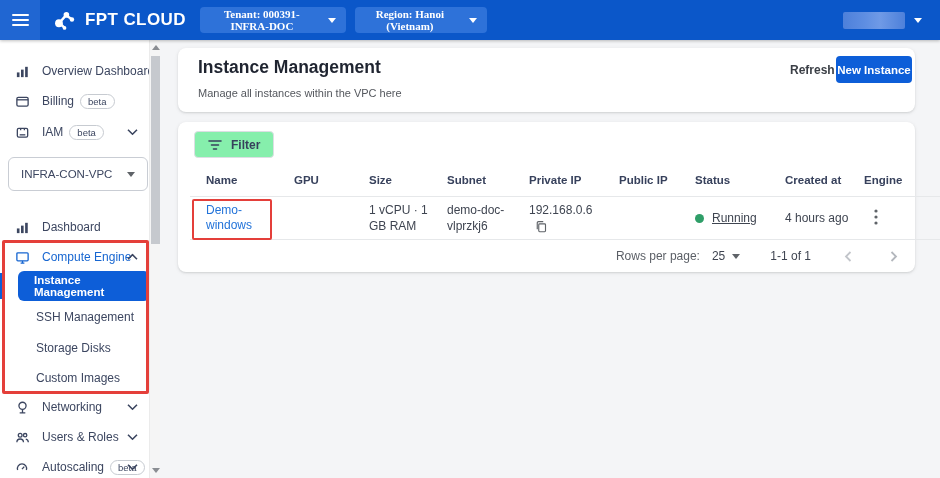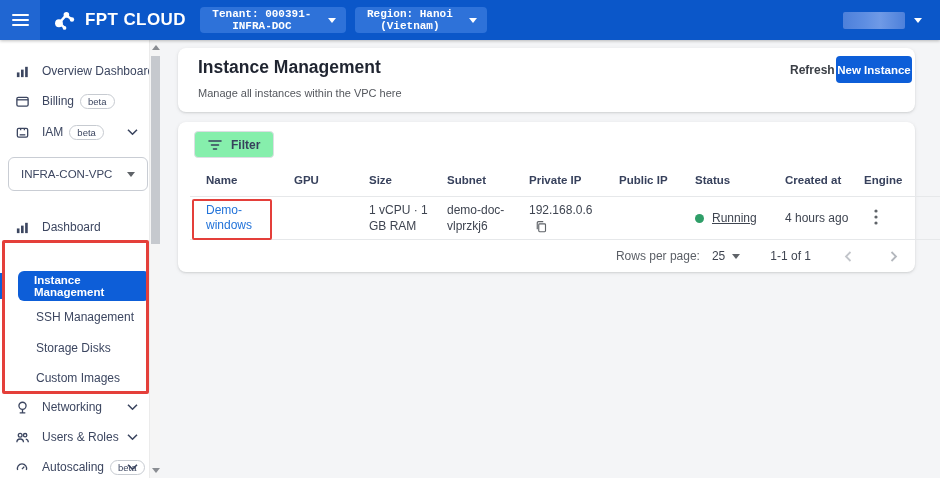--- a/index.html
+++ b/index.html
@@ -7,21 +7,21 @@
   body { font-family:"Liberation Sans", sans-serif; background:#f4f5f7; }
   .app { position:relative; width:940px; height:478px; overflow:hidden; }
 
   
   .topbar { position:absolute; left:0; top:0; width:940px; height:40px; background:#0b57c9; display:flex; align-items:center; z-index:30; box-shadow:0 1px 3px rgba(0,0,0,.25); }
   .hamburger { width:40px; height:40px; background:#2066d2; display:flex; flex-direction:column; justify-content:center; align-items:center; gap:3px; cursor:pointer; flex:0 0 auto; }
   .hamburger span { display:block; width:17px; height:2px; background:#fff; border-radius:1px; }
   .brand { display:flex; align-items:center; margin-left:12px; }
   .brand svg { width:26px; height:26px; margin-right:7px; }
   .brand-text { color:#fff; font-size:17px; font-weight:700; letter-spacing:.4px; white-space:nowrap; }
-  .tb-pill { display:flex; align-items:center; justify-content:space-between; height:26px; background:#2e72d9; border:none; border-radius:4px; color:#fff; font-family:Liberation Mono, monospace; font-size:11px; font-weight:700; padding:0 10px; cursor:pointer; }
+  .tb-pill { display:flex; align-items:center; justify-content:space-between; height:26px; background:#2e72d9; border:none; border-radius:4px; color:#fff; font-family:Liberation Serif, serif; font-size:11px; font-weight:700; padding:0 10px; cursor:pointer; }
   .tb-pill .caret { margin-left:14px; }
   .pill-tenant { margin-left:14px; width:146px; }
   .pill-region { margin-left:9px; width:132px; }
   .caret { width:0; height:0; border-left:4px solid transparent; border-right:4px solid transparent; border-top:5px solid #fff; }
   .tb-right { margin-left:auto; display:flex; align-items:center; margin-right:18px; gap:9px; }
   .user-redacted { width:62px; height:17px; border-radius:2px; background:linear-gradient(90deg,#4d80da 0%,#5e8ee2 35%,#6f9ae6 60%,#4d80da 100%); }
 
   
   .sidebar { position:absolute; left:0; top:40px; width:160px; height:438px; background:#fff; z-index:20; }
   .nav-item { position:absolute; left:0; width:148px; height:26px; display:flex; align-items:center; padding-left:14px; color:#3c4660; font-size:12px; cursor:pointer; white-space:nowrap; }
@@ -162,20 +162,34 @@
       <span class="ico">
         <svg viewBox="0 0 16 16" width="15" height="15">
             <rect x="2" y="9" width="2.8" height="5" fill="#3c4660"></rect>
             <rect x="6.4" y="6" width="2.8" height="8" fill="#3c4660"></rect>
             <rect x="10.8" y="3" width="2.8" height="11" fill="#3c4660"></rect>
           </svg>
       </span>
       <span>Dashboard</span>
     </div>
 
+    <div class="nav-item" style="top:204px;">
+      <span class="ico">
+        <svg viewBox="0 0 16 16" width="15" height="15" fill="none" stroke="#1766d1" stroke-width="1.4">
+            <rect x="2" y="3" width="12" height="8.5" rx="1"></rect>
+            <path d="M6 14h4M8 11.5V14"></path>
+          </svg>
+      </span>
+      <span class="ce-label">Compute Engine</span>
+      <span class="chev">
+        <svg width="11" height="7" viewBox="0 0 11 7" fill="none" stroke="#3c4660" stroke-width="1.6">
+            <path d="M1 5.7 5.5 1.2 10 5.7"></path>
+          </svg>
+      </span>
+    </div>
 
     <span class="active-edge"></span>
     <div class="active-pill">
       <span>Instance Management</span>
     </div>
 
     <div class="nav-item nav-sub" style="top:264px;">
       <span>SSH Management</span>
     </div>
     <div class="nav-item nav-sub" style="top:295px;">

